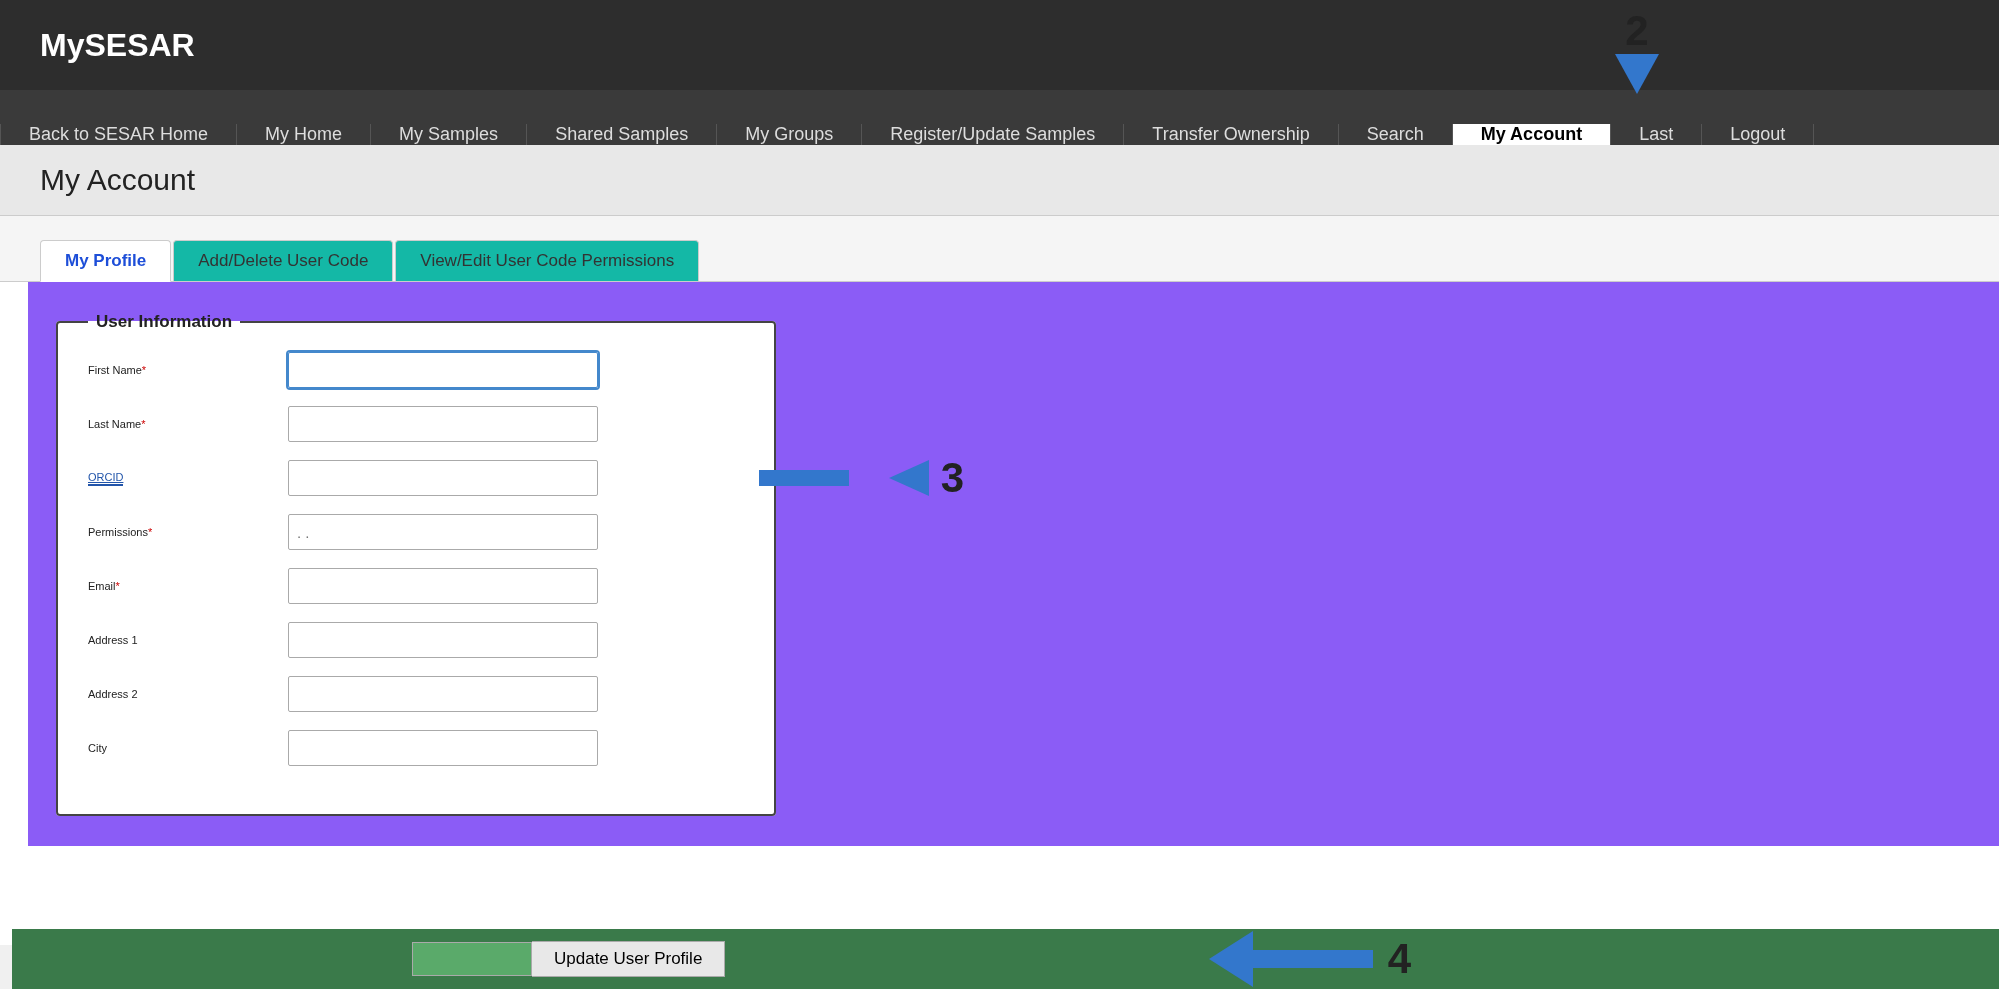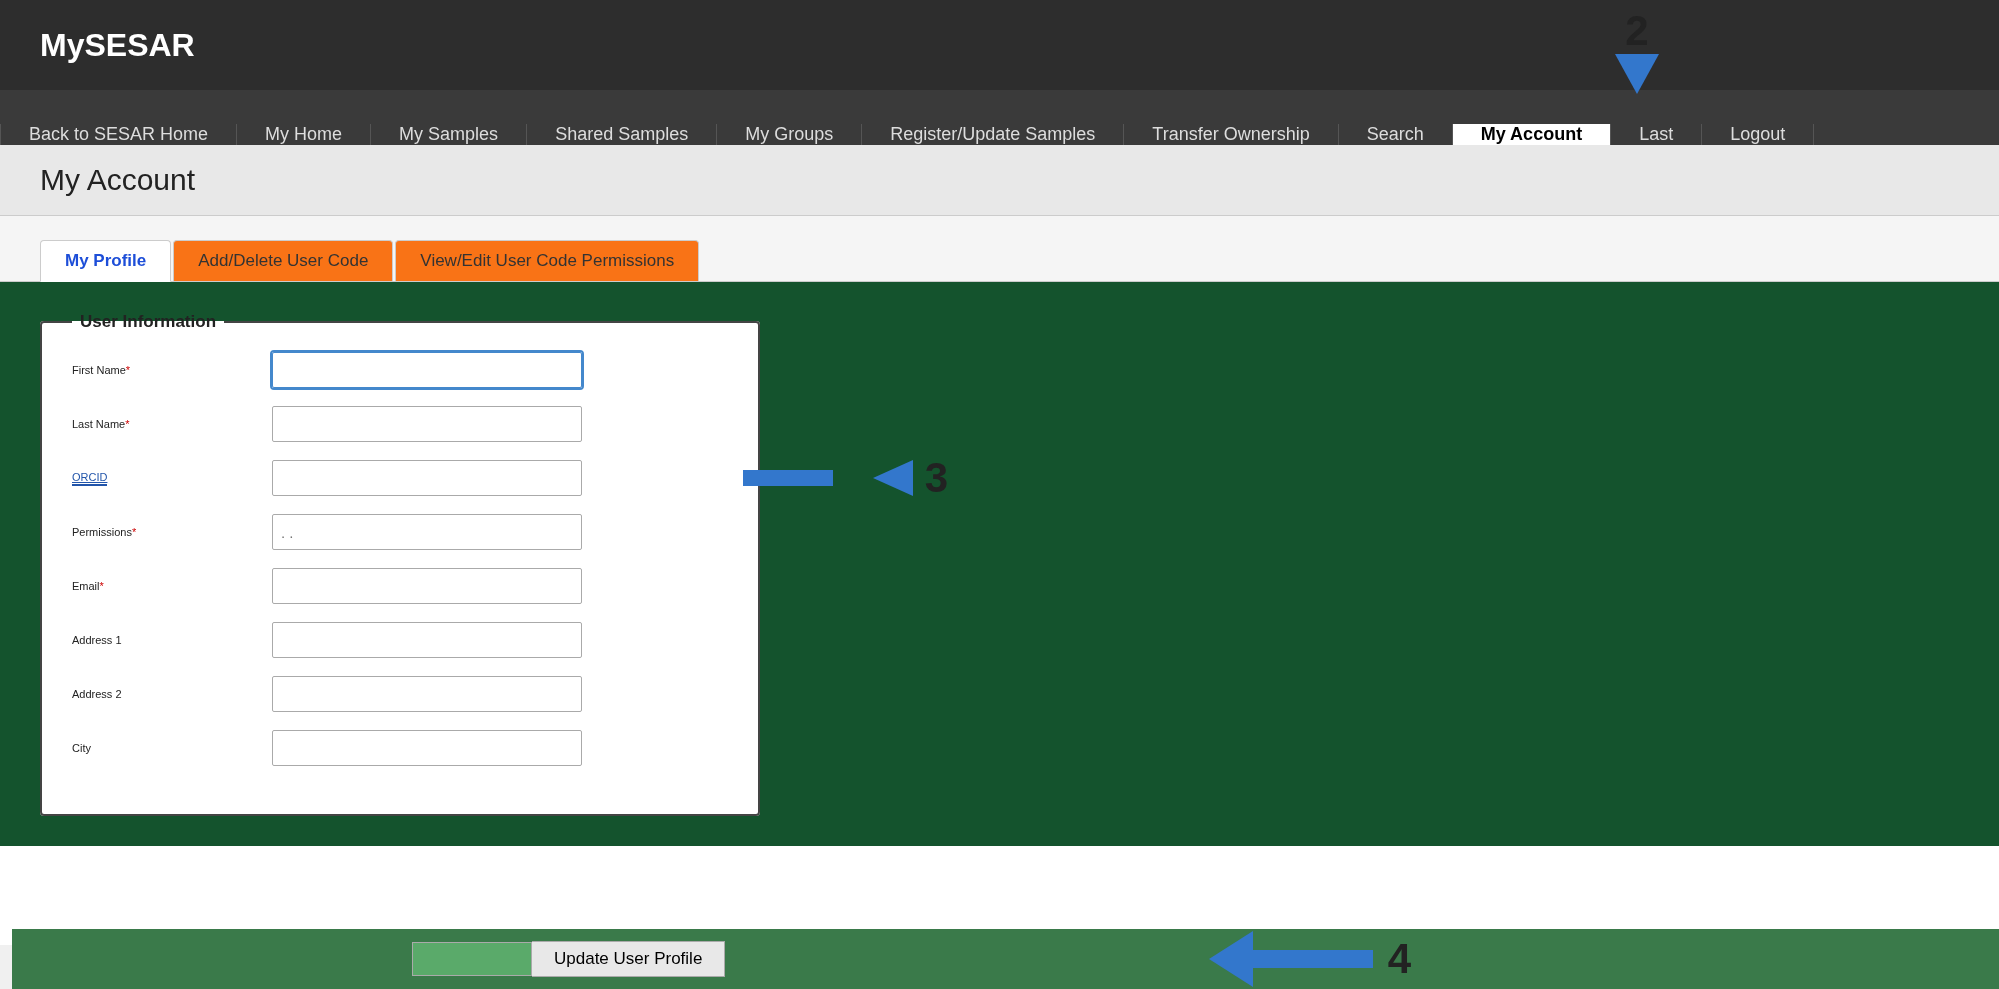--- a/index.html
+++ b/index.html
@@ -74,38 +74,39 @@
       display: flex;
       align-items: flex-end;
       gap: 0;
     }
     .tab {
       padding: 10px 24px;
       font-size: 17px;
       cursor: pointer;
       border: 1px solid #ccc;
       border-bottom: none;
-      background: #f97316;
+      background: #14b8a6;
       color: #333;
       border-radius: 4px 4px 0 0;
       margin-right: 2px;
     }
     .tab.active {
       background: #ffffff;
       font-weight: bold;
       color: #1d4ed8;
       border-bottom: 1px solid #fff;
       margin-bottom: -1px;
       z-index: 1;
     }
 
     
     .form-area {
-      padding: 30px 40px;
-      background: #14532d;
+      padding: 30px 28px;
+      background: #8b5cf6;
+      margin-left: 28px;
     }
 
     
     .user-info-fieldset {
       border: 2px solid #444;
       border-radius: 4px;
       padding: 20px 30px 30px 30px;
       width: 720px;
       background: #fff;
     }

